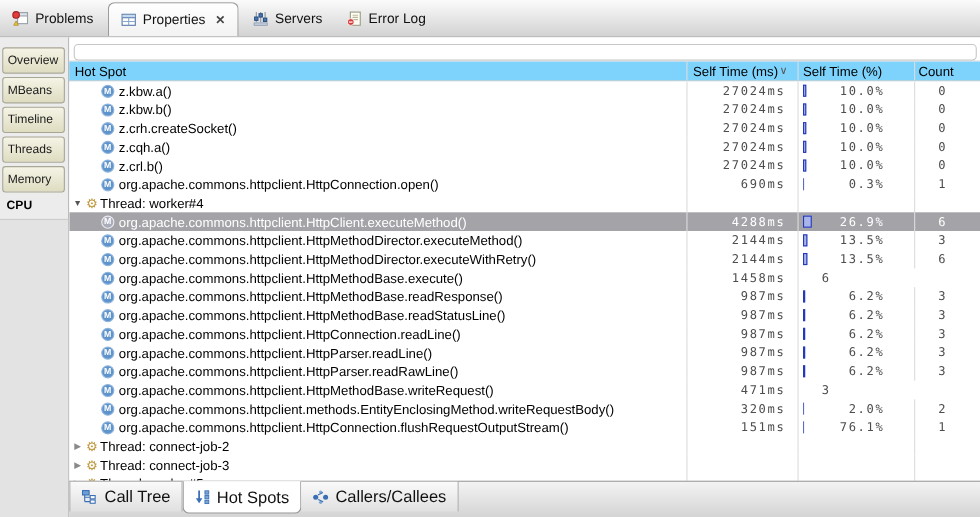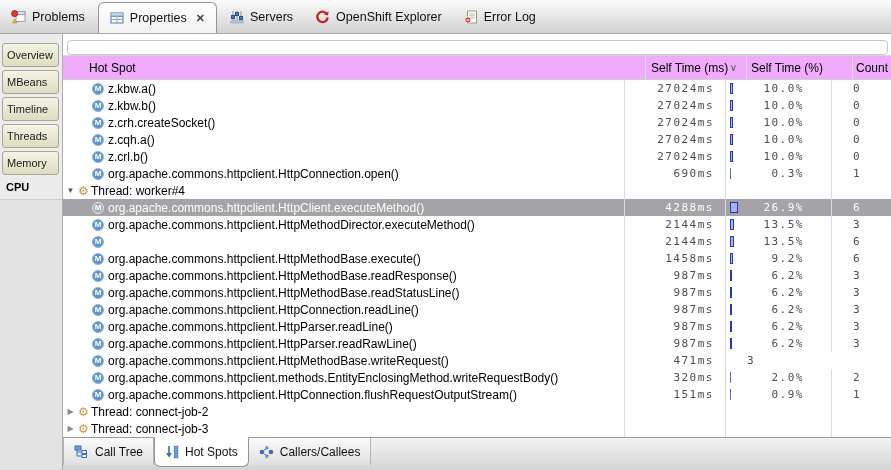--- a/index.html
+++ b/index.html
@@ -34,22 +34,22 @@
   .side-panel { flex:1; background:#e3e3e3; border-top:1px solid #cccccc; margin-top:2px; }
 
   
   .main { flex:1; min-width:0; display:flex; flex-direction:column; }
   .toolbar { height:22px; background:#fff; border-bottom:1px solid #d8d8d8; padding:3px 3px 2px 4px; }
   .filter-box { height:15px; width:100%; border:1px solid #c6c6c6; border-radius:4px;
                 background:#fff; font-size:11px; padding:0 4px; outline:none;
                 font-family:"Liberation Sans",sans-serif; }
 
   
-  .thead { height:24px; display:flex; background:#f0abfc; border-bottom:1px solid #cfcfcf;
-           font-size:12px; color:#000; flex:none;padding-left:21px; }
+  .thead { height:18px; display:flex; background:#7dd3fc; border-bottom:1px solid #cfcfcf;
+           font-size:12px; color:#000; flex:none; }
   .th { display:flex; align-items:center; border-right:1px solid #dcdcdc; height:100%; }
   .th-name  { width:562px; padding-left:5px; }
   .th-ms    { width:101px; padding-left:5px; justify-content:space-between; padding-right:9px; }
   .th-pct   { width:106px; padding-left:4px; }
   .th-count { flex:1; padding-left:3px; border-right:none; }
   .sort-caret { color:#555; font-size:10px; line-height:10px; }
 
   
   .rows { flex:1; overflow:hidden; background:#fff; }
   .row { height:17px; display:flex; font-size:12px; color:#000; cursor:default; }
@@ -74,21 +74,21 @@
   .row.method .c-name { padding-left:29px; }
   .row.thread .c-name { padding-left:2px; }
   .row.selected { background:#a4a4a8; }
   .row.selected .c-name, .row.selected .mono { color:#fff; }
   .row.selected .m-icon { background:#a9adbb; border-color:#e9e9ef; }
 
   
   .bottombar { height:33px; flex:none; background:linear-gradient(#f3f3f3,#d4d4d4);
                border-top:1px solid #9a9a9a; display:flex; align-items:flex-start; }
   .bottom-tab { height:27px; display:flex; align-items:center; gap:6px; padding:0 10px;
-                font-size:12px; color:#111; border-right:1px solid #b4b4b4;
+                font-size:15px; color:#111; border-right:1px solid #b4b4b4;
                 background:linear-gradient(#fafafa,#e0e0e0); cursor:pointer; white-space:nowrap; }
   .bottom-tab:first-child { border-left:1px solid #b4b4b4; }
   .bottom-tab.selected { background:#fff; border:1px solid #949494; border-top:1px solid #fff;
                 margin-top:-1px; height:30px; border-radius:0 0 6px 6px;gap:6px; }
 </style>
 </head>
 <body>
 
 <div class="window">
 
@@ -126,29 +126,20 @@
             <rect x="1.5" y="5.5" width="3" height="3" fill="#4a78b5" stroke="#2a5080"></rect>
             <rect x="5.5" y="2.5" width="3" height="3" fill="#4a78b5" stroke="#2a5080"></rect>
             <rect x="9.5" y="6.5" width="3" height="3" fill="#4a78b5" stroke="#2a5080"></rect>
             <rect x="1" y="10.8" width="12" height="2.2" fill="#c3cedd" stroke="#8898ac" stroke-width="0.7"></rect>
           </svg>
         </span>
         <span>Servers</span>
       </div>
       <div class="top-tab">
         <span class="tab-icon">
-          <svg width="15" height="14" viewBox="0 0 15 14">
-            <path d="M12.2 4.6 A5.2 5.2 0 1 0 12.7 7.5" fill="none" stroke="#cb2026" stroke-width="2.3"></path>
-            <path d="M13.8 1.2 L12.9 5.6 L8.9 4.3 Z" fill="#cb2026"></path>
-          </svg>
-        </span>
-        <span>OpenShift Explorer</span>
-      </div>
-      <div class="top-tab">
-        <span class="tab-icon">
           <svg width="14" height="14" viewBox="0 0 14 14">
             <rect x="3.5" y="1" width="9" height="12" fill="#fffef2" stroke="#9a9a86"></rect>
             <line x1="5.5" y1="3.8" x2="10.5" y2="3.8" stroke="#b8b8a0"></line>
             <line x1="5.5" y1="5.8" x2="10.5" y2="5.8" stroke="#b8b8a0"></line>
             <line x1="5.5" y1="7.8" x2="10.5" y2="7.8" stroke="#b8b8a0"></line>
             <circle cx="3.9" cy="10" r="3.1" fill="#d43c3c" stroke="#fff" stroke-width="0.8"></circle>
             <rect x="2.3" y="9.5" width="3.2" height="1.1" fill="#fff"></rect>
           </svg>
         </span>
         <span>Error Log</span>
@@ -292,38 +283,35 @@
             <div class="cell c-ms mono">2144ms</div>
             <div class="cell c-pct">
               <span class="pct-bar big" style="width: 4px;"></span>
               <span class="c-pct-text mono">13.5%</span>
             </div>
             <div class="cell c-count mono">3</div>
           </div>
           <div class="row method">
             <div class="cell c-name">
               <span class="m-icon">M</span>
+              <span>org.apache.commons.httpclient.HttpMethodDirector.executeWithRetry()</span>
             </div>
             <div class="cell c-ms mono">2144ms</div>
             <div class="cell c-pct">
               <span class="pct-bar big" style="width: 4px;"></span>
               <span class="c-pct-text mono">13.5%</span>
             </div>
             <div class="cell c-count mono">6</div>
           </div>
           <div class="row method">
             <div class="cell c-name">
               <span class="m-icon">M</span>
               <span>org.apache.commons.httpclient.HttpMethodBase.execute()</span>
             </div>
             <div class="cell c-ms mono">1458ms</div>
-            <div class="cell c-pct">
-              <span class="pct-bar big" style="width: 3px;"></span>
-              <span class="c-pct-text mono">9.2%</span>
-            </div>
             <div class="cell c-count mono">6</div>
           </div>
           <div class="row method">
             <div class="cell c-name">
               <span class="m-icon">M</span>
               <span>org.apache.commons.httpclient.HttpMethodBase.readResponse()</span>
             </div>
             <div class="cell c-ms mono">987ms</div>
             <div class="cell c-pct">
               <span class="pct-bar big" style="width: 2px;"></span>
@@ -400,21 +388,21 @@
             <div class="cell c-count mono">2</div>
           </div>
           <div class="row method">
             <div class="cell c-name">
               <span class="m-icon">M</span>
               <span>org.apache.commons.httpclient.HttpConnection.flushRequestOutputStream()</span>
             </div>
             <div class="cell c-ms mono">151ms</div>
             <div class="cell c-pct">
               <span class="pct-bar thin" style="width: 1px;"></span>
-              <span class="c-pct-text mono">0.9%</span>
+              <span class="c-pct-text mono">76.1%</span>
             </div>
             <div class="cell c-count mono">1</div>
           </div>
           <div class="row thread">
             <div class="cell c-name">
               <span class="expander collapsed">▶</span>
               <span class="gear-icon">⚙</span>
               <span>Thread: connect-job-2</span>
             </div>
             <div class="cell c-ms mono"></div>

